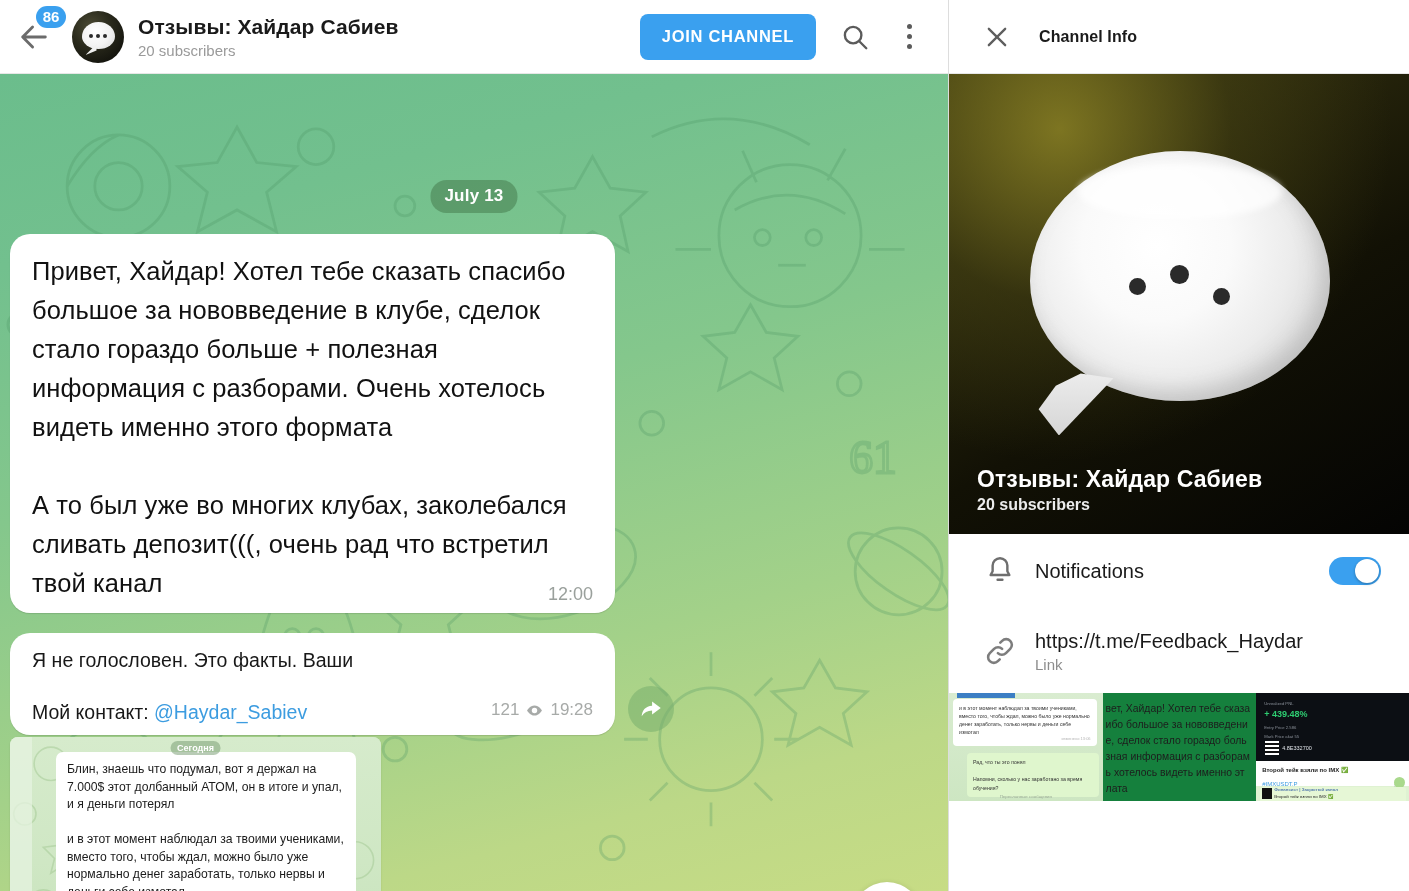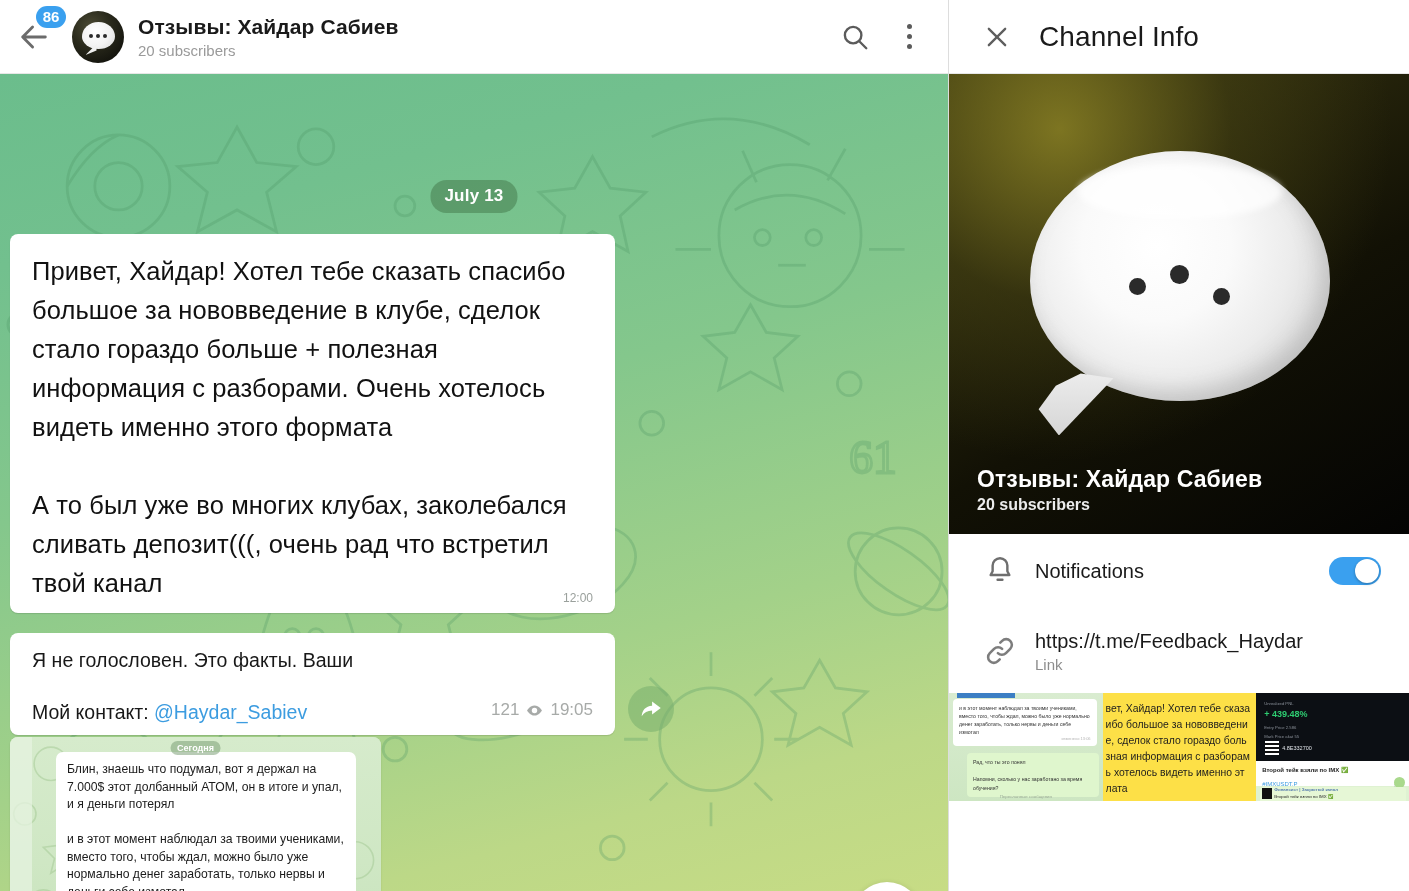--- a/index.html
+++ b/index.html
@@ -66,28 +66,28 @@
   }
   .chat-bg svg { position:absolute; inset:0; width:100%; height:100%; opacity:.5; }
 
   .date-chip {
     position:absolute; top:106px; left:50%; transform:translateX(-50%);
     background:rgba(76,132,86,.62); color:#fff; font-size:17px; font-weight:bold;
     padding:6px 14px 7px; border-radius:16px; z-index:5; letter-spacing:.2px;
   }
 
   .bubble {
-    position:absolute; background:#fff; border-radius:8px;
+    position:absolute; background:#fff; border-radius:20px;
     box-shadow:0 1px 1px rgba(0,0,0,.12);
   }
   .bubble.b1 { left:10px; top:160px; width:605px; padding:18px 22px 10px; z-index:6; }
   .bubble.b1 .txt {
     font-size:25.5px; line-height:39px; color:#111; white-space:pre-wrap; letter-spacing:.1px;
   }
-  .bubble.b1 .meta-time { position:absolute; right:22px; bottom:8px; font-size:12px; color:#9aa09c; }
+  .bubble.b1 .meta-time { position:absolute; right:22px; bottom:8px; font-size:18px; color:#9aa09c; }
 
   .bubble.b2 { left:10px; top:559px; width:605px; min-height:102px; z-index:8; padding:14px 22px 8px; }
   .bubble.b2 .line1 { font-size:19.5px; color:#181818; line-height:26px; letter-spacing:.05px;}
   .bubble.b2 .line2 { font-size:19.5px; color:#181818; line-height:26px; margin-top:26px;}
   .bubble.b2 .line2 a { color:#3c9ce0; text-decoration:none; }
   .bubble.b2 .meta {
     position:absolute; right:22px; bottom:15px; display:flex; align-items:center; gap:7px;
     font-size:17px; color:#a7aaa8;
   }
   .eye-ico { width:17px; height:13px; display:block; }
@@ -126,21 +126,21 @@
     background:#fff; box-shadow:0 2px 6px rgba(0,0,0,.18);
     display:flex; align-items:center; justify-content:center; cursor:pointer; z-index:9;
   }
 
   
   .info-col { position:relative; width:461px; height:891px; background:#fff; border-left:1px solid #ddd;}
   .info-header {
     height:74px; display:flex; align-items:center; border-bottom:1px solid #e7e7e7; background:#fff;
   }
   .close-btn { width:56px; height:56px; margin-left:20px; display:flex; align-items:center; justify-content:center; cursor:pointer; background:none; border:none;}
-  .info-title { font-size:28px; font-weight:normal; color:#1a1a1a; margin-left:14px; letter-spacing:.1px;}
+  .info-title { font-size:16px; font-weight:bold; color:#1a1a1a; margin-left:14px; letter-spacing:.1px;}
 
   .cover {
     position:relative; width:461px; height:460px;
     background:
       radial-gradient(circle at 24% 12%, rgba(150,140,40,.75) 0%, rgba(80,76,22,.4) 32%, rgba(0,0,0,0) 62%),
       linear-gradient(150deg,#3d3a10 0%, #29270c 28%, #121105 58%, #040403 100%);
     overflow:hidden;
   }
   .big-bubble {
     position:absolute; left:50%; top:44%; transform:translate(-50%,-50%);
@@ -193,21 +193,21 @@
   .media-cell { width:153.6px; height:108px; position:relative; overflow:hidden; background:#e8f1e4;}
   .media-cell.sel:before{ content:""; position:absolute; left:8px; top:0; width:58px; height:5px; background:#3c7fc4; z-index:6;}
   .mc-bg { position:absolute; inset:0; }
   .mc1 { background:linear-gradient(180deg,#d9ecd0,#cde6c2); }
   .mc1 .wbub { position:absolute; left:4px; top:6px; right:6px; background:#fff; border-radius:4px; padding:5px 6px; }
   .mc1 .wbub p { font-size:5.2px; line-height:8px; color:#333; }
   .mc1 .wbub .stamp { font-size:4px; color:#b5b5b5; text-align:right; }
   .mc1 .gbub { position:absolute; left:18px; top:60px; right:4px; background:#dff6cd; border-radius:4px; padding:5px 6px;}
   .mc1 .gbub p { font-size:5.2px; line-height:8.5px; color:#333;}
   .mc1 .foot { position:absolute; left:0; right:0; bottom:2px; text-align:center; font-size:4.4px; color:#9aaa96;}
-  .mc2 { background:#fde047; }
+  .mc2 { background:#15803d; }
   .mc2 p { position:absolute; left:3px; right:2px; font-size:10.4px; line-height:15.5px; color:#1d1d1d; white-space:nowrap; overflow:hidden;}
   .mc3 { background:linear-gradient(180deg,#0c0f14 0%,#0c0f14 63%, #ffffff 63%, #ffffff 86%, #dff2d2 86%); }
   .mc3 .pctline { position:absolute; left:8px; top:16px; font-size:9px; font-weight:bold; color:#2ecc71;}
   .mc3 .tiny { position:absolute; font-size:4.2px; color:#8a9099; }
   .mc3 .qr { position:absolute; left:9px; top:48px; width:14px; height:14px; background:
       repeating-linear-gradient(0deg,#fff 0 2px,#111 2px 4px),
       repeating-linear-gradient(90deg,#fff 0 2px,transparent 2px 4px); }
   .mc3 .qrtxt { position:absolute; left:26px; top:52px; font-size:5.5px; color:#dfe3e8;}
   .mc3 .wline { position:absolute; left:6px; top:73px; font-size:6px; color:#1b1b1b; font-weight:bold;}
   .mc3 .tag { position:absolute; left:6px; top:88px; font-size:6px; color:#3c9ce0;}
@@ -241,20 +241,21 @@
           </div>
       </div>
 
       <div class="hdr-text">
         <div class="hdr-title">Отзывы: Хайдар Сабиев</div>
         <div class="hdr-sub">20 subscribers</div>
       </div>
 
       <div class="hdr-spacer"></div>
 
+      <button class="join-btn">JOIN CHANNEL</button>
 
       <button class="hdr-icon-btn search">
         <svg width="30" height="30" viewBox="0 0 24 24">
           <circle cx="10.5" cy="10.5" r="6.6" fill="none" stroke="#5b5b5b" stroke-width="1.9"></circle>
           <path d="M15.4 15.4L21 21" stroke="#5b5b5b" stroke-width="1.9" stroke-linecap="round"></path>
         </svg>
       </button>
 
       <button class="hdr-icon-btn menu">
         <span class="dots3">
@@ -367,21 +368,21 @@
 
       <div class="bubble b2">
         <div class="line1">Я не голословен. Это факты. Ваши</div>
         <div class="line2"><span>Мой контакт: </span><a href="#">@Haydar_Sabiev</a></div>
         <div class="meta">
           <span>121</span>
           <svg class="eye-ico" viewBox="0 0 20 14">
             <path d="M10 1C4.5 1 1.2 7 1.2 7S4.5 13 10 13s8.8-6 8.8-6S15.5 1 10 1z" fill="#a7aaa8"></path>
             <circle cx="10" cy="7" r="3.2" fill="#fff"></circle>
           </svg>
-          <span>19:05</span>
+          <span>19:28</span>
         </div>
       </div>
 
       <div class="share-fab">
         <svg width="26" height="26" viewBox="0 0 24 24">
           <path d="M13 5v4c-6 .4-9 4-9.6 9.8C5.6 15.2 8.8 13.6 13 13.4V17l8-6-8-6z" fill="#fff"></path>
         </svg>
       </div>
 
       <div class="down-fab">

